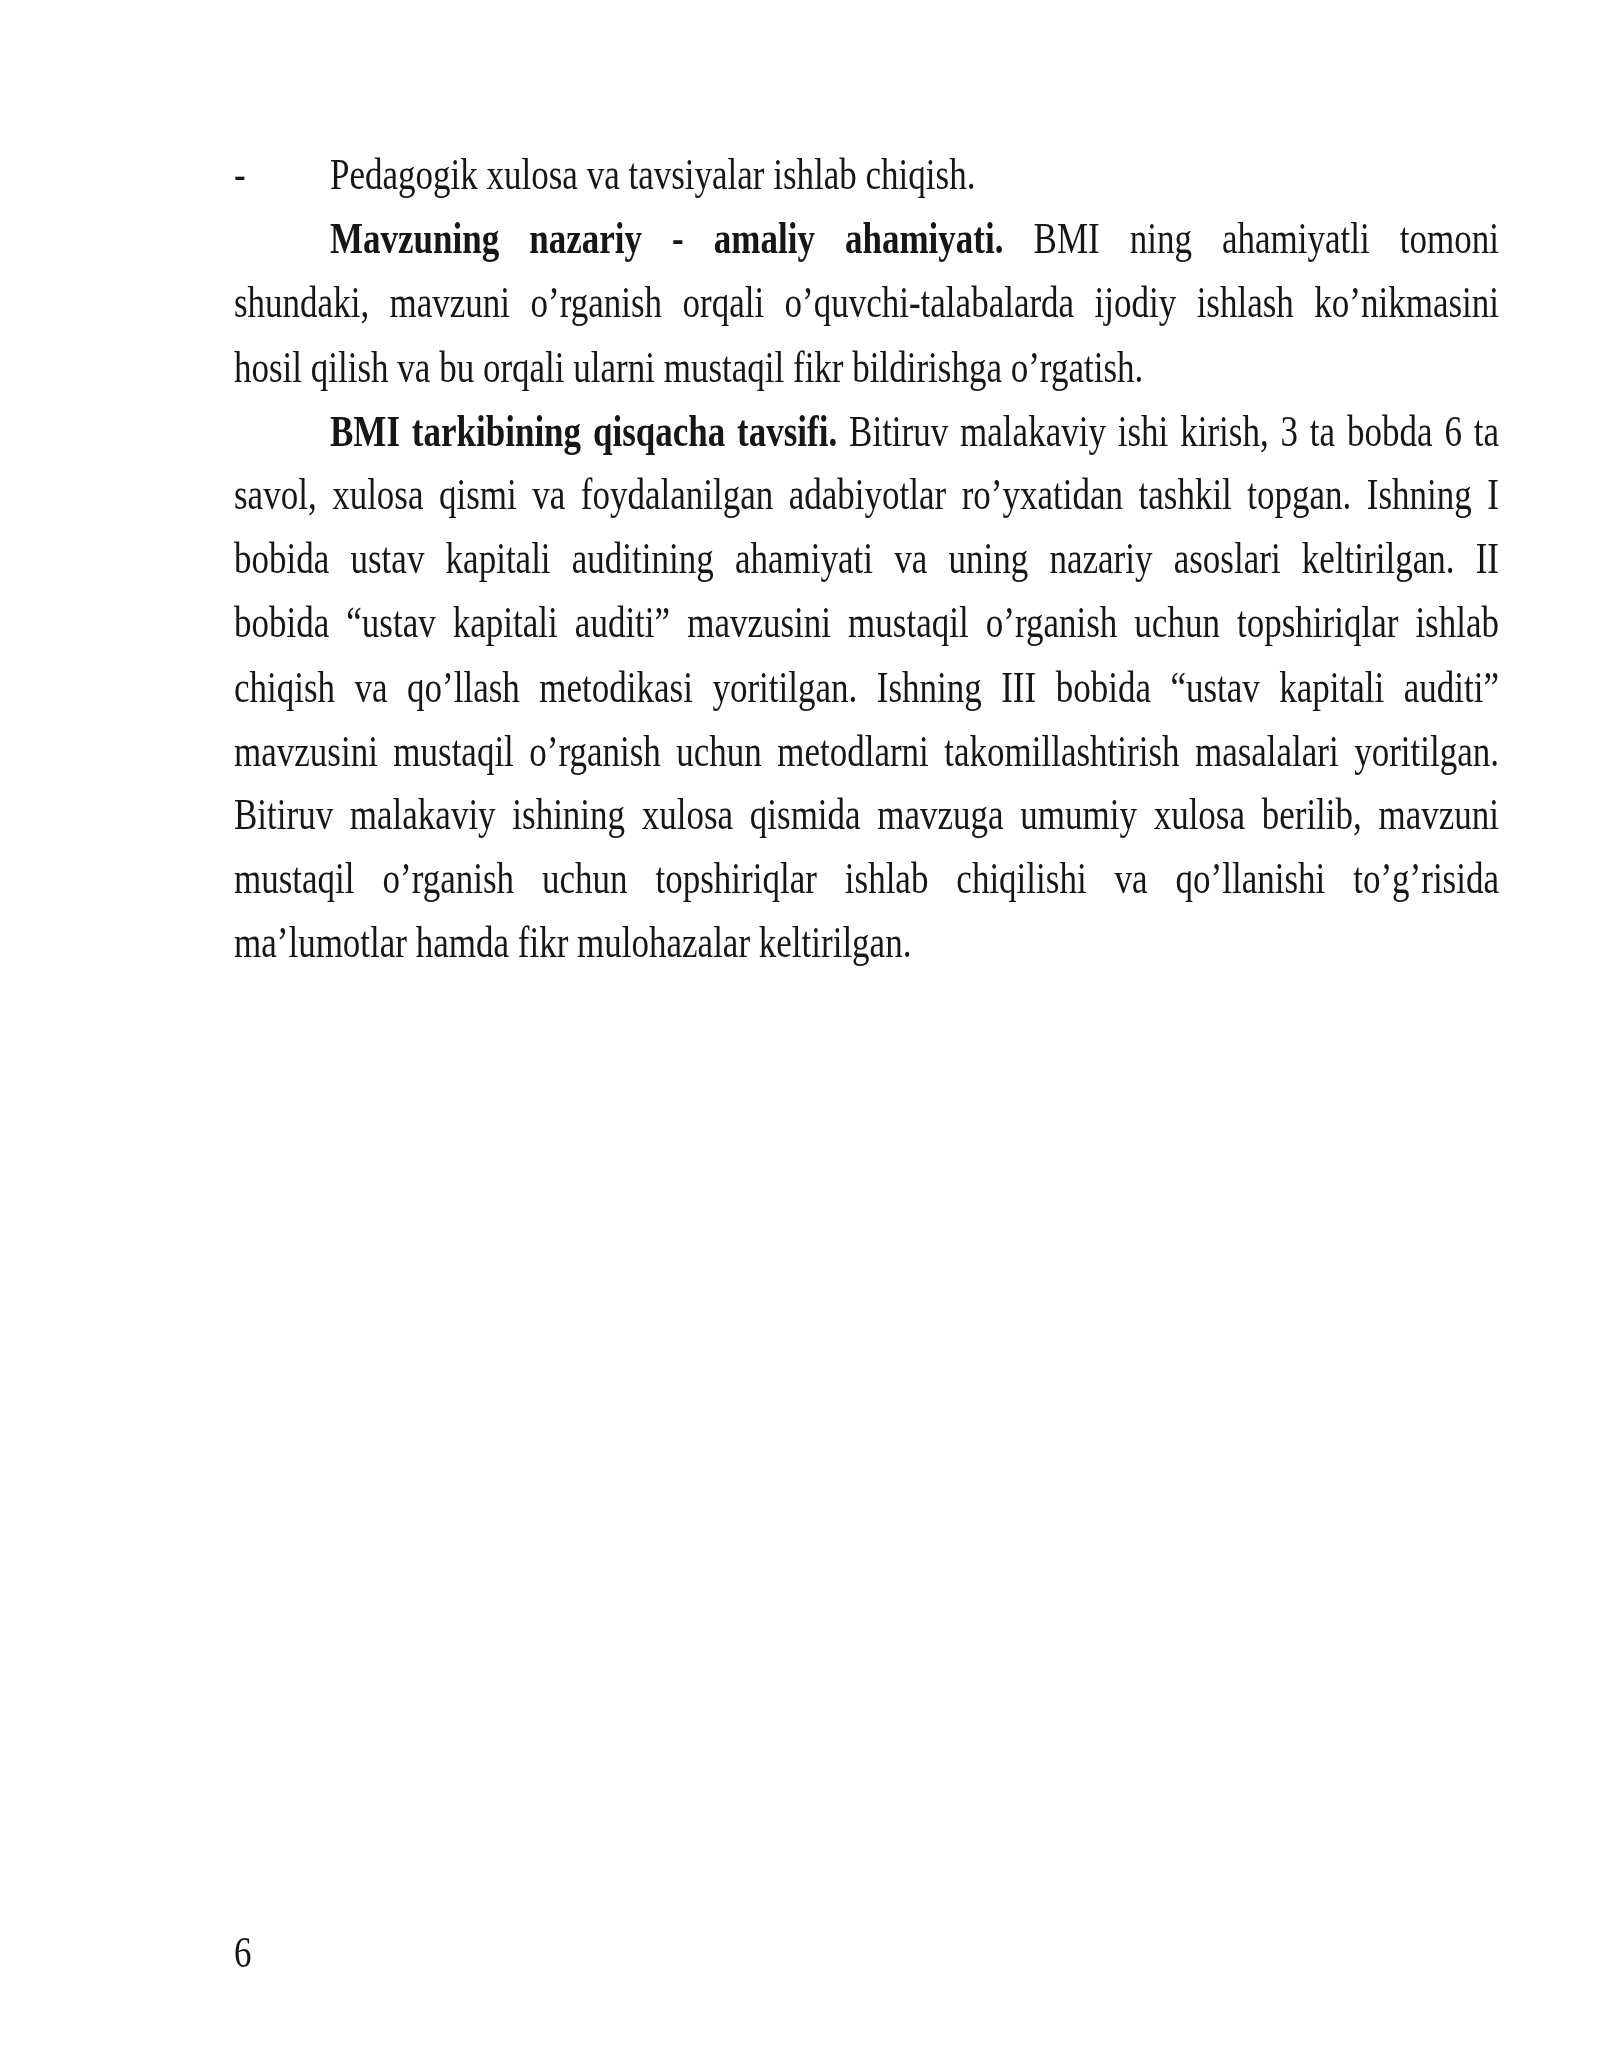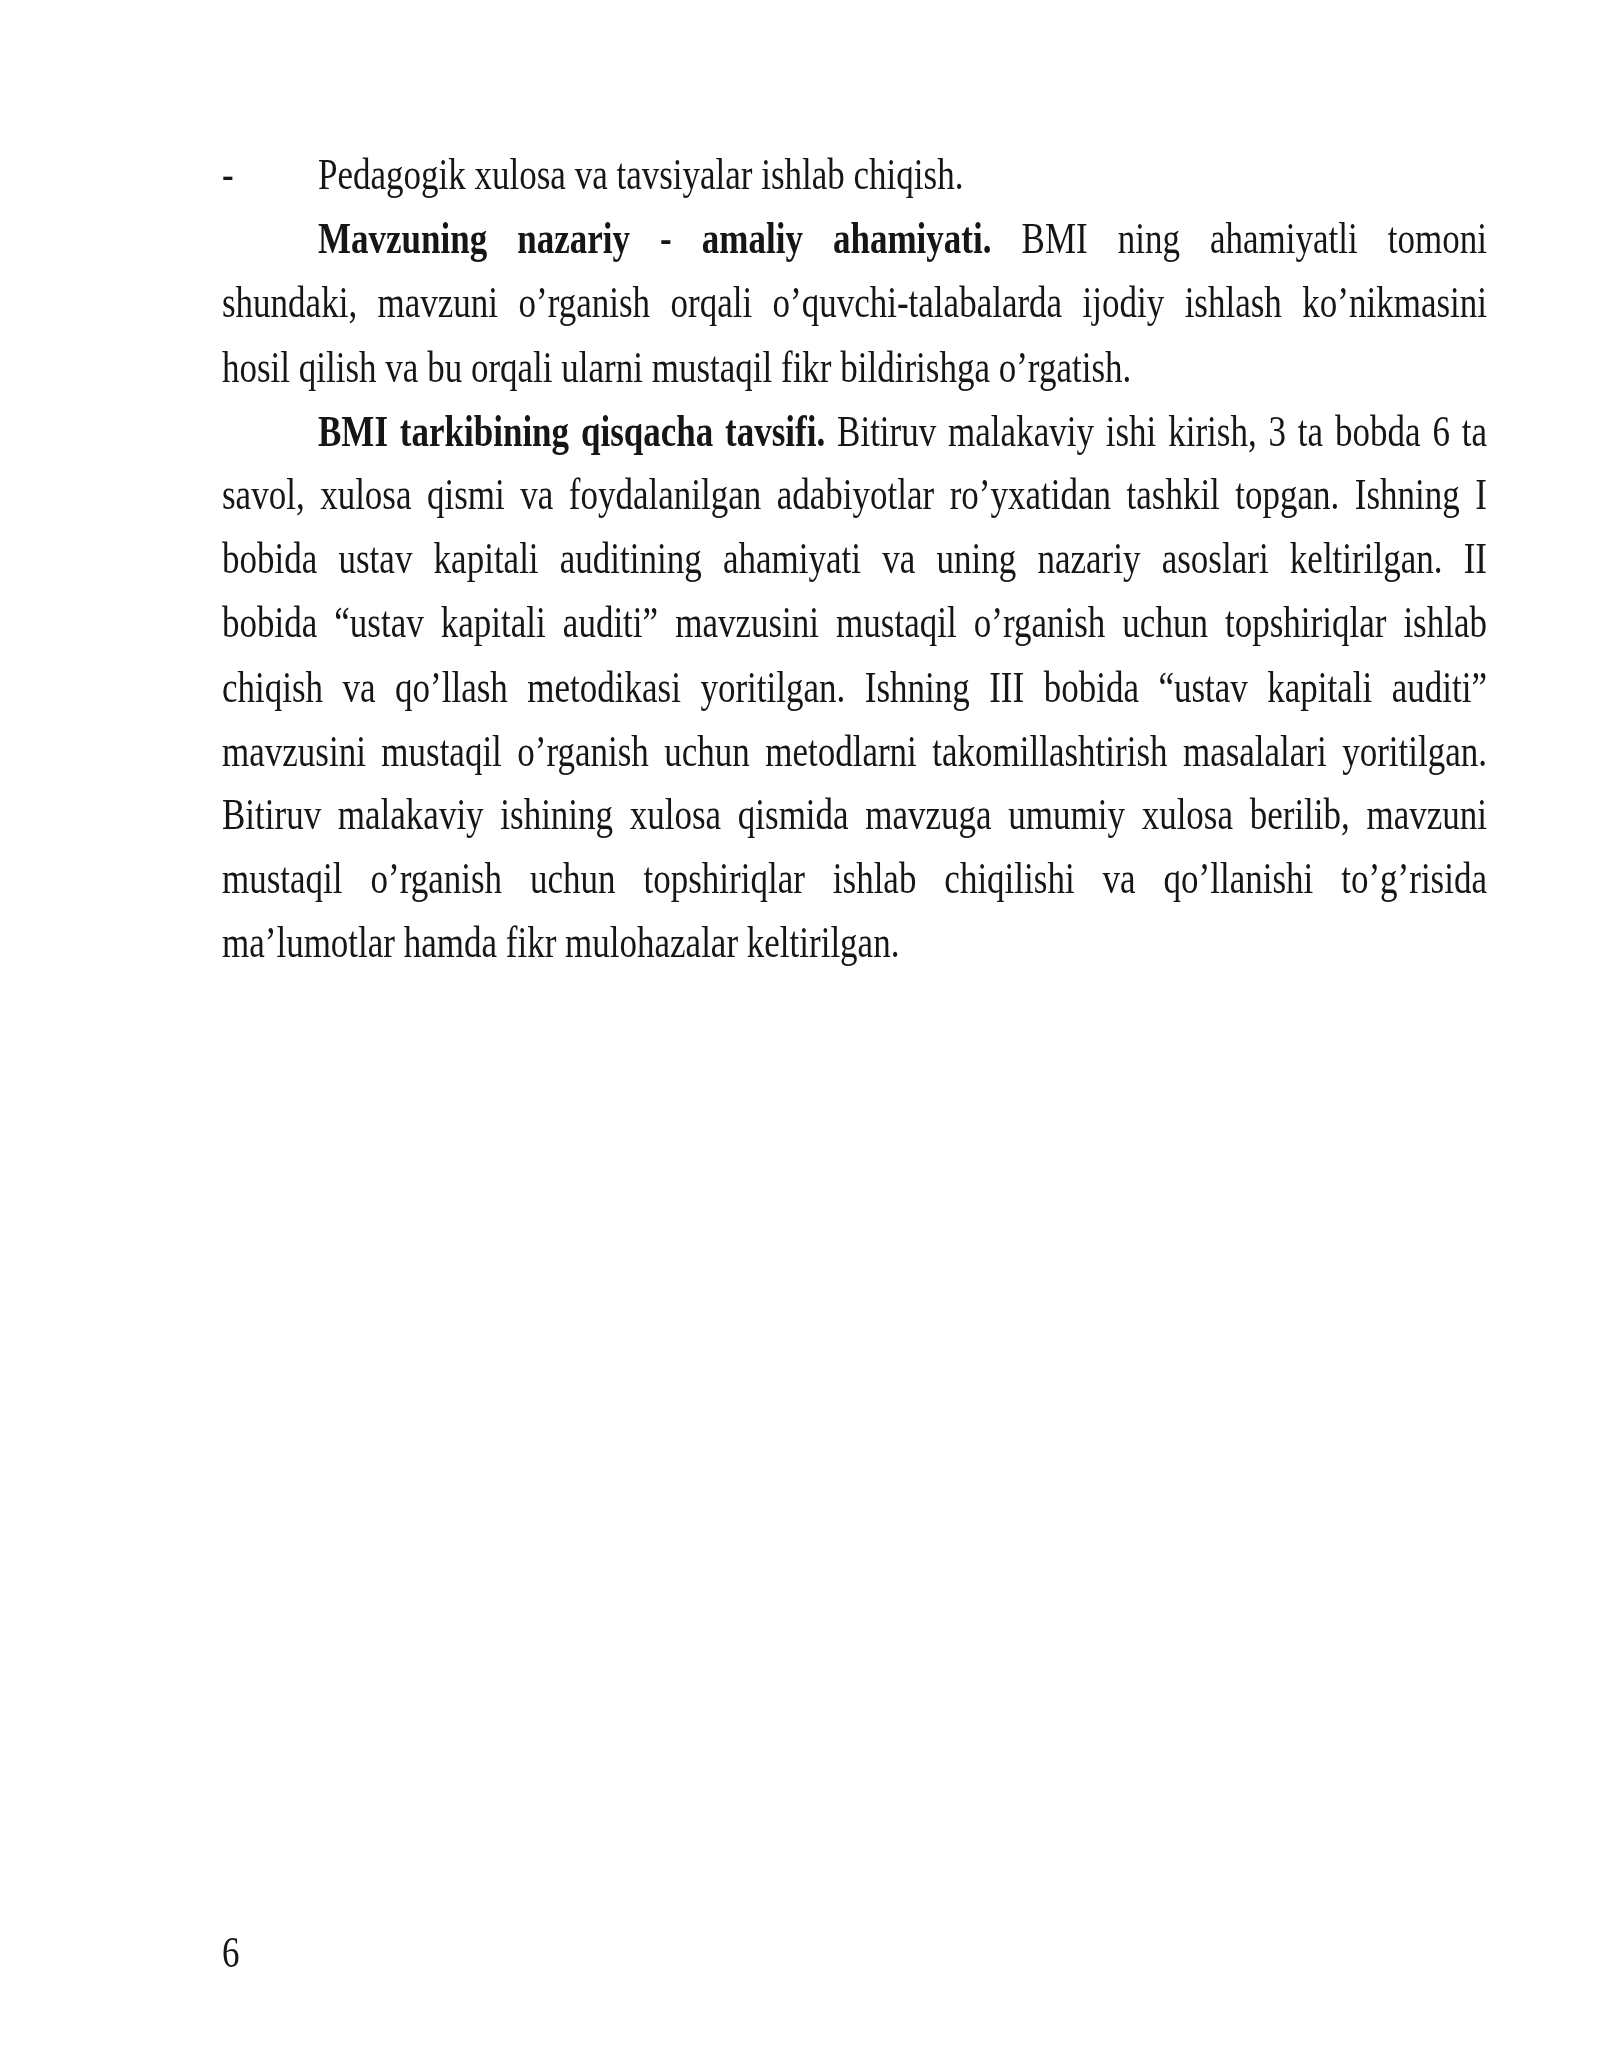--- a/index.html
+++ b/index.html
@@ -11,20 +11,21 @@
     height: 2070px;
     background: #ffffff;
     overflow: hidden;
     position: relative;
     font-family: "Liberation Serif", "DejaVu Serif", serif;
   }
   .page {
     position: absolute;
     inset: 0;
     background: #ffffff;
+    margin-left: 12px;
   }
   .text-block {
     position: absolute;
     left: 222px;
     top: 143px;
     width: 1265px;
     font-size: 35px;
     line-height: 51.2px;
     color: #161616;
     transform: scale(1, 1.25);     

